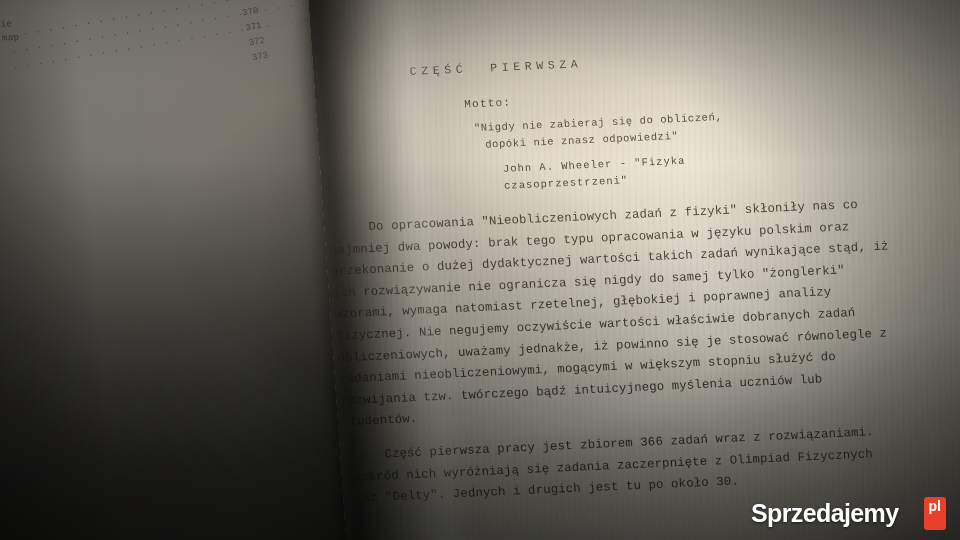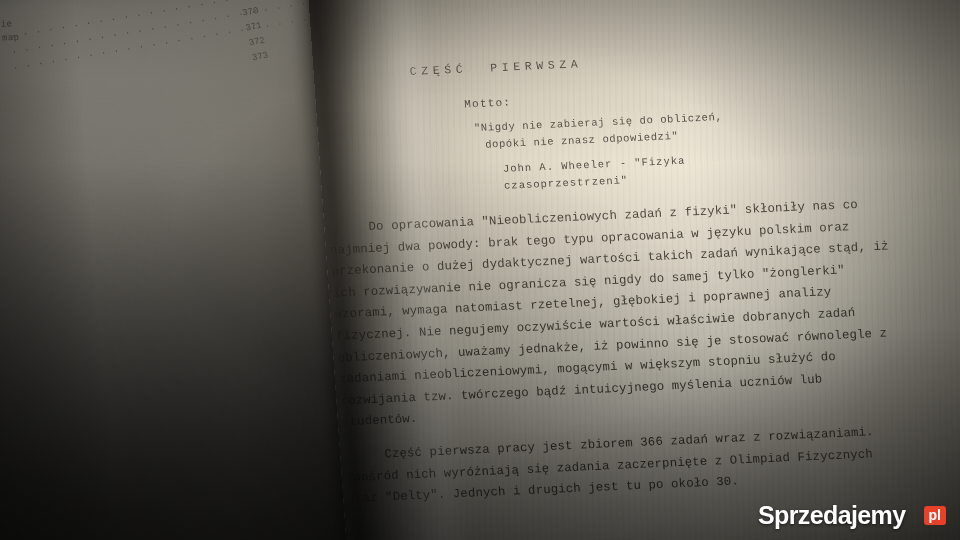--- a/index.html
+++ b/index.html
@@ -264,23 +264,23 @@
     font-weight: 700;
     letter-spacing: -0.6px;
     text-shadow: 0 1px 3px rgba(0,0,0,0.65);
   }
   .wm-badge {
     display: inline-block;
     background: #e8412a;
     color: #ffffff;
     font-size: 14px;
     font-weight: 700;
-    padding: 1px 5px 2px 5px;
+    padding: 1px 5px 16px 5px;
     border-radius: 3px;
-    margin-left: 12px;
+    margin-left: 19px;
     vertical-align: 6px;
   }
 
   
   .vignette {
     position: absolute;
     inset: 0;
     pointer-events: none;
     background: radial-gradient(ellipse at 50% 45%, rgba(0,0,0,0) 45%, rgba(0,0,0,0.42) 100%);
   }

